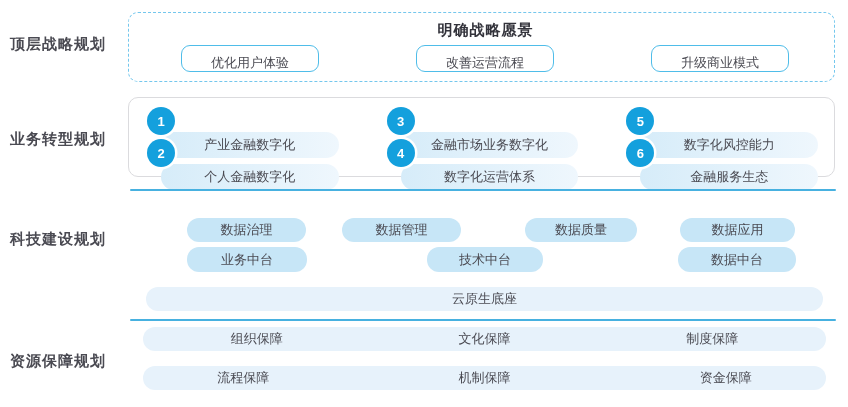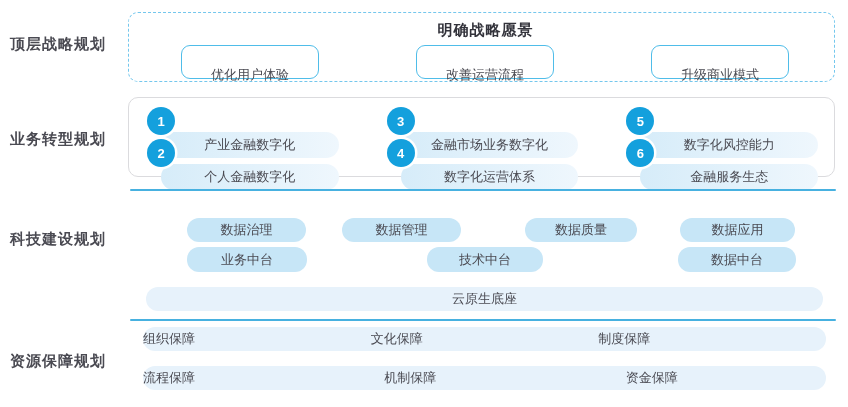--- a/index.html
+++ b/index.html
@@ -47,21 +47,21 @@
   .vision-pills {
     position: absolute; top: 32px; left: 0; width: 100%;
     display: flex; justify-content: space-between;
     padding: 0 45px 0 52px;
   }
   .vision-pill {
     height: 27px; line-height: 25px;
     border: 1.5px solid #4fbde9; border-radius: 9px;
     background: #ffffff; color: #4a4a52;
     font-size: 13px; text-align: center;
-    padding: 16px 29px; white-space: nowrap;
+    padding: 4px 29px; white-space: nowrap;
   }
 
   
   .transform-box {
     position: absolute; top: 97px; left: 0; width: 707px; height: 80px;
     border: 1px solid #dbdbde; border-radius: 10px;
     display: grid;
     grid-template-columns: repeat(3, 1fr);
     grid-template-rows: repeat(2, 1fr);
     grid-auto-flow: column;
@@ -120,21 +120,21 @@
 
   
   .res-bar {
     position: absolute; left: 15px; width: 683px; height: 24px;
     border-radius: 12px; background: #e7f2fb;
     display: flex; align-items: center;
   }
   .res-bar.r1 { top: 327px; }
   .res-bar.r2 { top: 366px; gap: 41px; }
   .res-cell {
-    flex: 1; text-align: left; font-size: 13px; color: #4a4a52;
+    flex: 1; text-align: center; font-size: 13px; color: #4a4a52;
     white-space: nowrap;
   }
 </style>
 </head>
 <body>
 
 <div class="canvas">
 
   <div class="row-label l1">顶层战略规划</div>
   <div class="row-label l2">业务转型规划</div>

